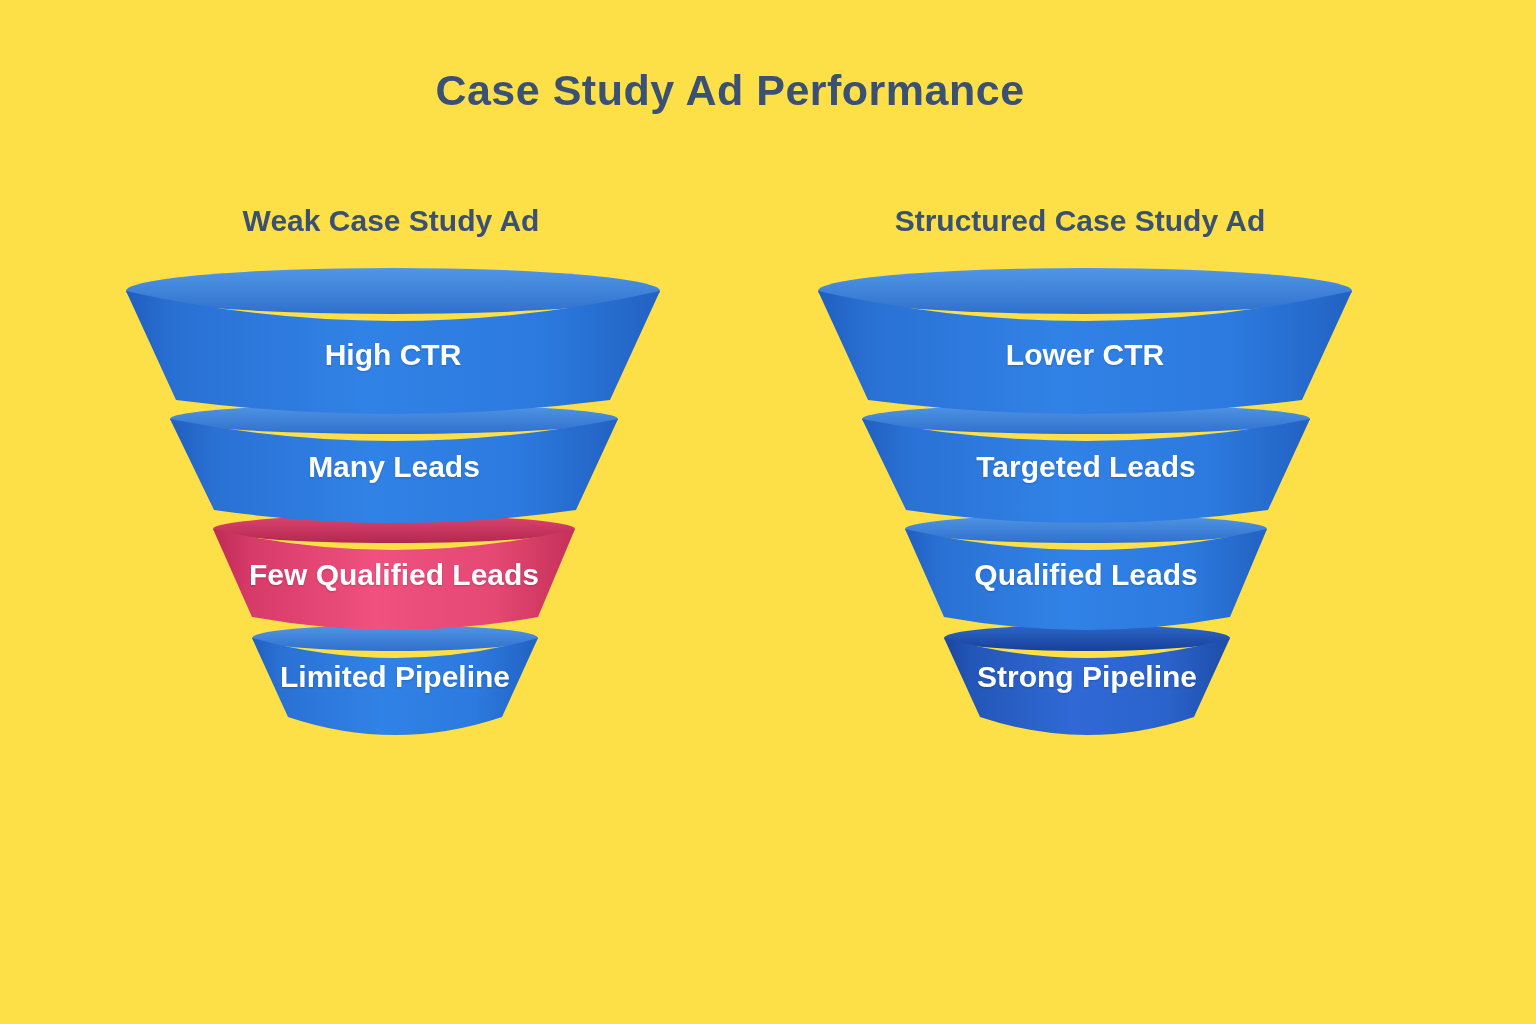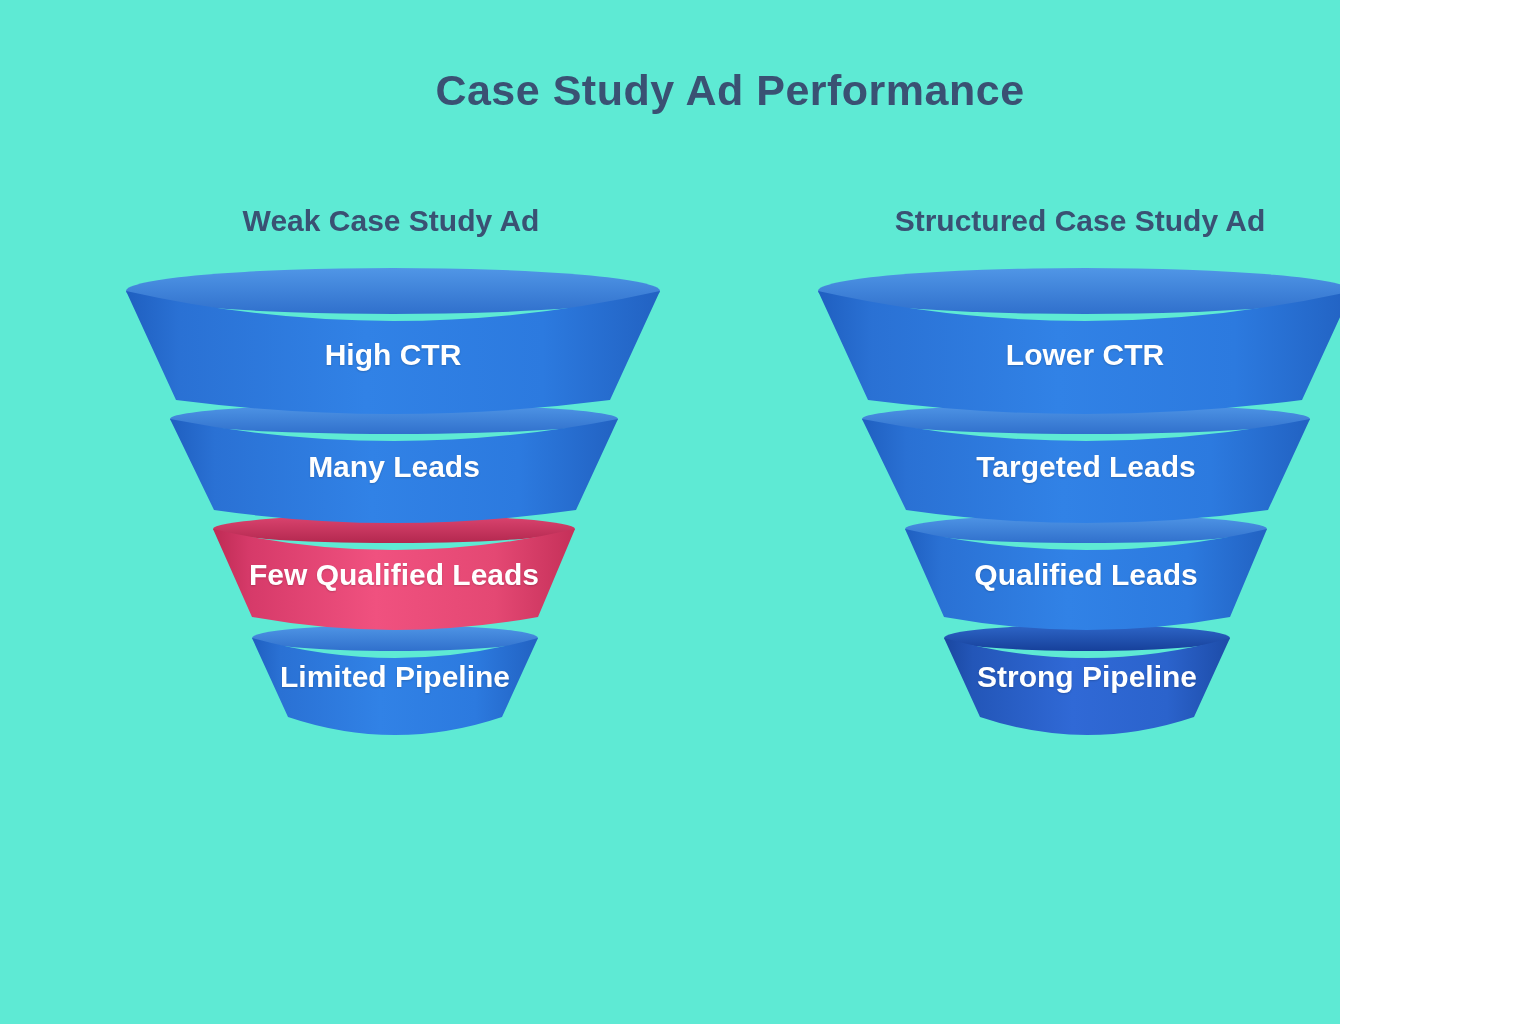--- a/index.html
+++ b/index.html
@@ -3,23 +3,23 @@
 <meta charset="utf-8">
 <style>
   html, body {
     margin: 0;
     padding: 0;
     background: #ffffff;
     font-family: "Liberation Sans", sans-serif;
   }
   .canvas {
     position: relative;
-    width: 1340px;
+    width: 1536px;
     height: 1024px;
-    background: #5eead4;
+    background: #fde047;
     overflow: hidden;
   }
   .page-title {
     position: absolute;
     top: 66px;
     left: 730px;
     transform: translateX(-50%);
     margin: 0;
     font-size: 43px;
     font-weight: 700;

